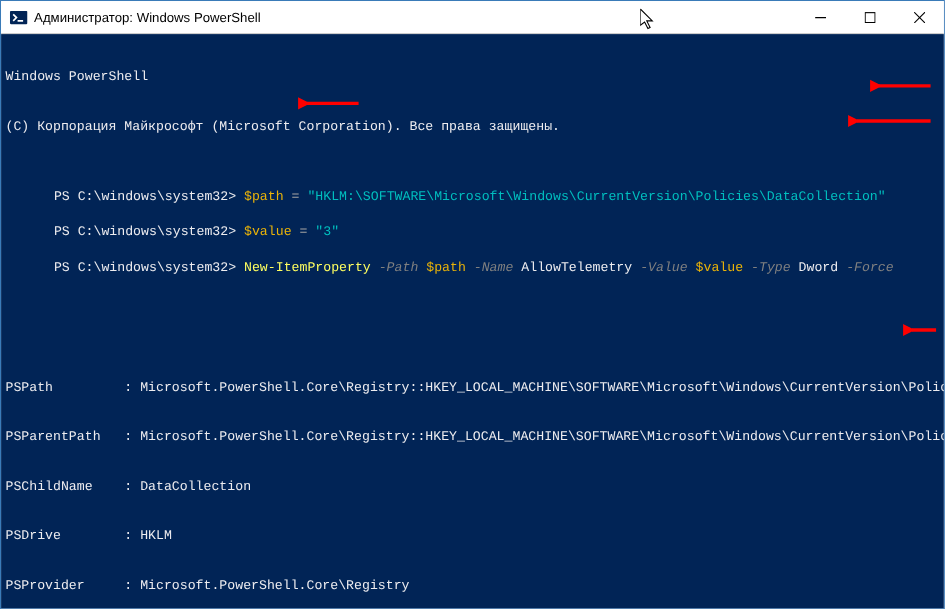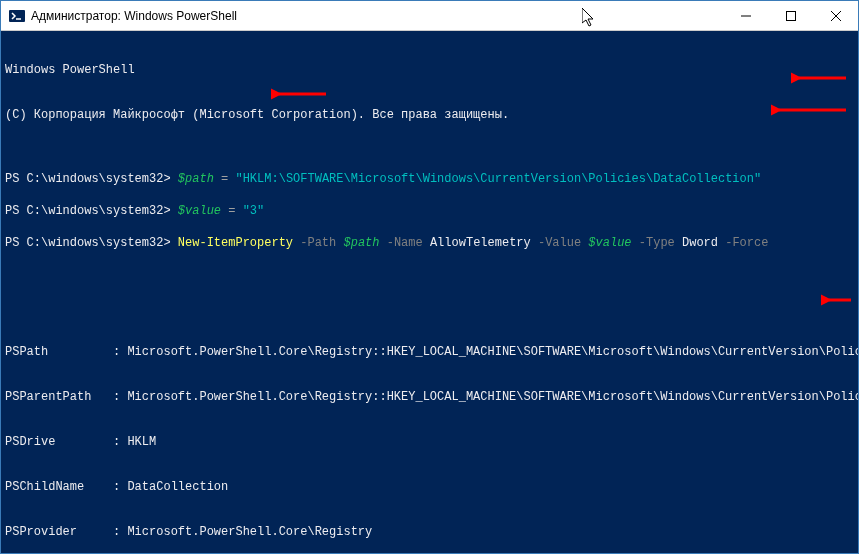--- a/index.html
+++ b/index.html
@@ -56,26 +56,26 @@
     background: #012456;
     color: #cccccc;
     padding: 2px 4px;
     line-height: 16px;
     white-space: pre;
     overflow: hidden;
     position: relative;
     font-size: 12px;
   }
   .line { white-space: pre; }
-  .prompt { color: #eeedf0; }
-  .var { color: #22c55e; font-style: italic; }
+  .prompt { color: #eeedf0; margin-left: 44px; }
+  .var { color: #eab308; }
   .str { color: #00bfbf; }
   .eq { color: #a0a0a0; }
   .cmd { color: #ffff60; }
-  .param { color: #808080; }
+  .param { color: #808080; font-style: italic; }
   .val { color: #eeedf0; }
   .white { color: #eeedf0; margin-top: 13px; }
   .arrow {
     position: absolute;
     pointer-events: none;
   }
   .mouse-cursor {
     position: absolute;
     top: 8px;
     left: 582px;
@@ -120,22 +120,22 @@
 <div class="line white">Windows PowerShell</div>
 <div class="line white">(C) Корпорация Майкрософт (Microsoft Corporation). Все права защищены.</div>
 <div class="line"> </div>
 <div class="line"><span class="prompt">PS C:\windows\system32&gt;</span> <span class="var">$path</span><span class="eq"> = </span><span class="str">"HKLM:\SOFTWARE\Microsoft\Windows\CurrentVersion\Policies\DataCollection"</span></div>
 <div class="line"><span class="prompt">PS C:\windows\system32&gt;</span> <span class="var">$value</span><span class="eq"> = </span><span class="str">"3"</span></div>
 <div class="line"><span class="prompt">PS C:\windows\system32&gt;</span> <span class="cmd">New-ItemProperty</span><span class="param"> -Path </span><span class="var">$path</span><span class="param"> -Name </span><span class="val">AllowTelemetry</span><span class="param"> -Value </span><span class="var">$value</span><span class="param"> -Type </span><span class="val">Dword</span><span class="param"> -Force</span></div>
 <div class="line"> </div>
 <div class="line"> </div>
 <div class="line white">PSPath         : Microsoft.PowerShell.Core\Registry::HKEY_LOCAL_MACHINE\SOFTWARE\Microsoft\Windows\CurrentVersion\Polic</div>
 <div class="line white">PSParentPath   : Microsoft.PowerShell.Core\Registry::HKEY_LOCAL_MACHINE\SOFTWARE\Microsoft\Windows\CurrentVersion\Polic</div>
+<div class="line white">PSChildName    : DataCollection</div>
 <div class="line white">PSDrive        : HKLM</div>
-<div class="line white">PSChildName    : DataCollection</div>
 <div class="line white">PSProvider     : Microsoft.PowerShell.Core\Registry</div>
 
 
 
 
 
 
 
 
 

